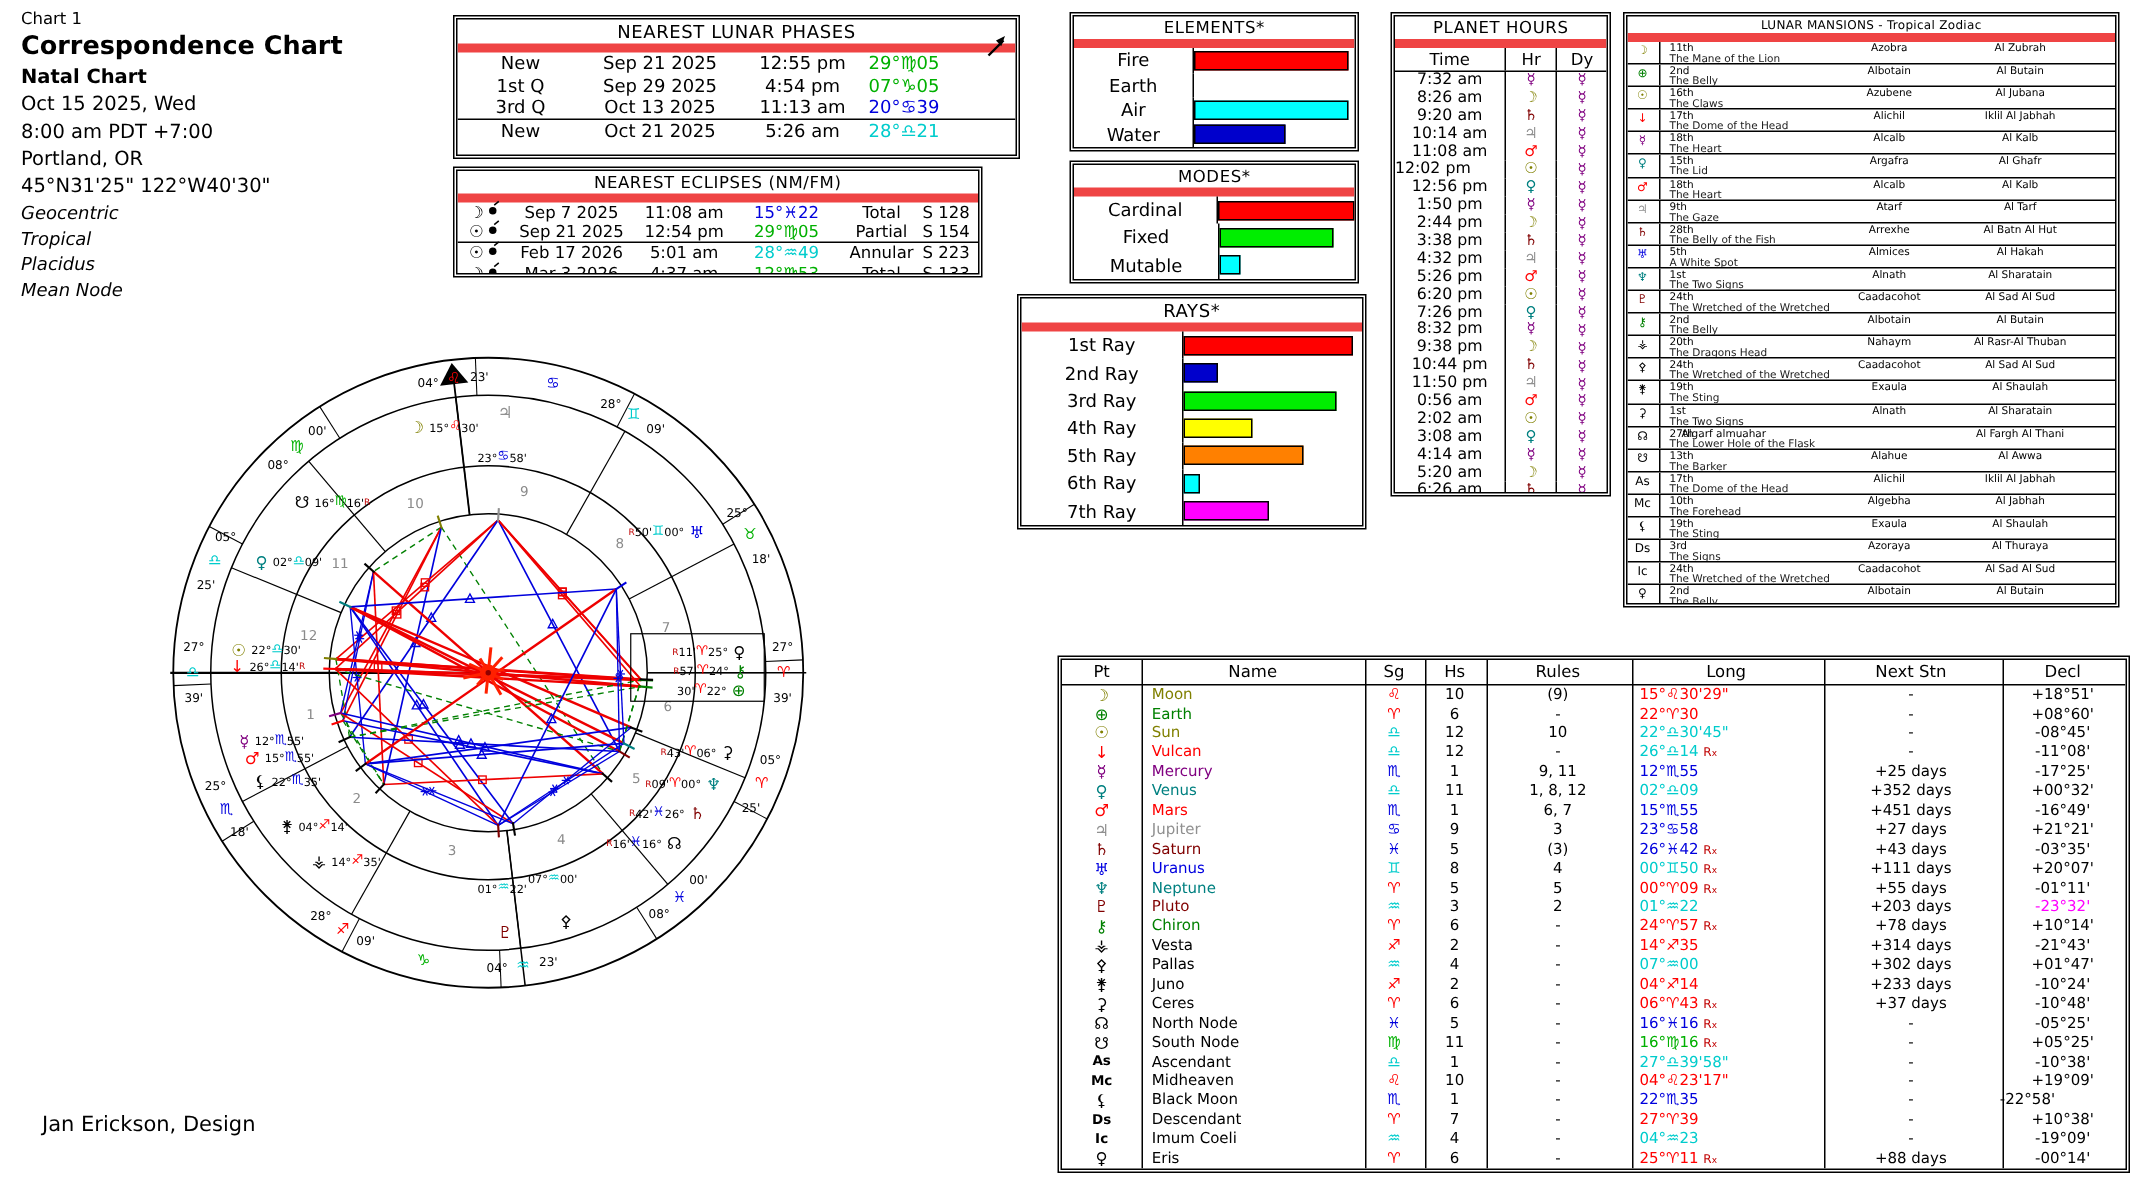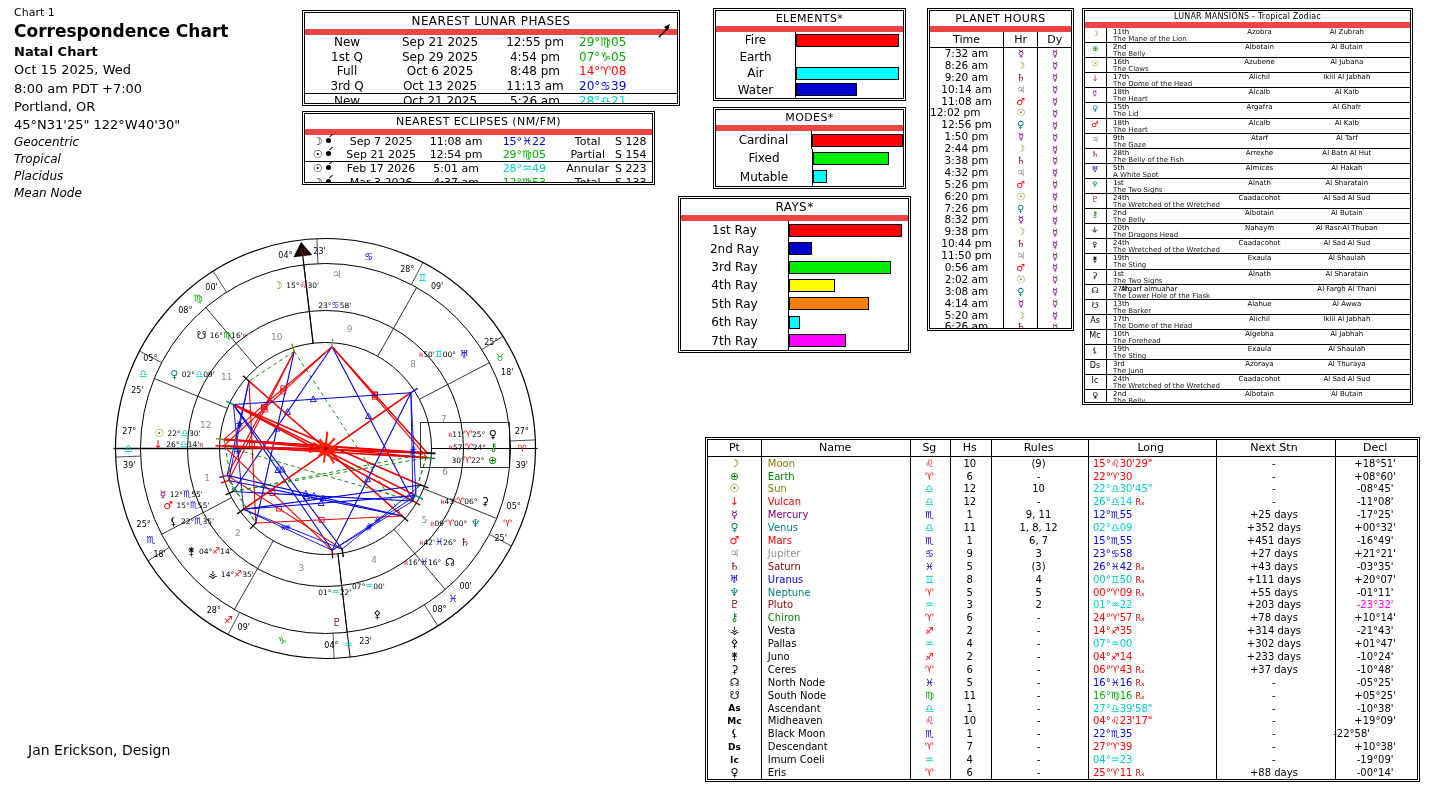--- a/index.html
+++ b/index.html
@@ -57,26 +57,20 @@
           <span style="width:88px;text-align:center">12:55 pm</span>
           <span style="white-space:nowrap;color:#00b000"><span>29°</span><span>♍</span><span>05</span></span>
         </div>
         <div style="display:flex;align-items:center;height:14.5px;font-size:12px;white-space:nowrap">
           <span style="width:84px;text-align:center">1st Q</span>
           <span style="width:102px;text-align:center">Sep 29 2025</span>
           <span style="width:88px;text-align:center">4:54 pm</span>
           <span style="white-space:nowrap;color:#00b000"><span>07°</span><span>♑</span><span>05</span></span>
         </div>
         <div style="display:flex;align-items:center;height:14.5px;font-size:12px;white-space:nowrap">
-          <span style="width:84px;text-align:center">Full</span>
-          <span style="width:102px;text-align:center">Oct 6 2025</span>
-          <span style="width:88px;text-align:center">8:48 pm</span>
-          <span style="white-space:nowrap;color:#ff0000"><span>14°</span><span>♈</span><span>08</span></span>
-        </div>
-        <div style="display:flex;align-items:center;height:14.5px;font-size:12px;white-space:nowrap">
           <span style="width:84px;text-align:center">3rd Q</span>
           <span style="width:102px;text-align:center">Oct 13 2025</span>
           <span style="width:88px;text-align:center">11:13 am</span>
           <span style="white-space:nowrap;color:#0000dd"><span>20°</span><span>♋</span><span>39</span></span>
         </div>
         <div style="display:flex;align-items:center;height:14.5px;font-size:12px;white-space:nowrap;border-top:1px solid #000">
           <span style="width:84px;text-align:center">New</span>
           <span style="width:102px;text-align:center">Oct 21 2025</span>
           <span style="width:88px;text-align:center">5:26 am</span>
           <span style="white-space:nowrap;color:#00cccc"><span>28°</span><span>♎</span><span>21</span></span>
@@ -592,21 +586,21 @@
           <div style="font-size:7px;line-height:7px;padding-left:4px;color:#1a1a1a">The Sting</div>
         </div>
         <div style="position:relative;height:15.1px;box-sizing:border-box;padding-left:24px;overflow:hidden;border-bottom:1px solid #000">
           <span style="position:absolute;left:0;top:1px;width:20px;text-align:center;font-size:8px;color:#000000">Ds</span>
           <div style="position:absolute;left:21px;top:0;bottom:0;border-left:1px solid #000"></div>
           <div style="position:relative;height:8px;font-size:7px;line-height:8px">
             <span style="position:absolute;left:4px">3rd</span>
             <span style="position:absolute;left:0;right:0;text-align:center">Azoraya</span>
             <span style="position:absolute;left:58%;width:42%;text-align:center">Al Thuraya</span>
           </div>
-          <div style="font-size:7px;line-height:7px;padding-left:4px;color:#1a1a1a">The Juno</div>
+          <div style="font-size:7px;line-height:7px;padding-left:4px;color:#1a1a1a">The Signs</div>
         </div>
         <div style="position:relative;height:15.1px;box-sizing:border-box;padding-left:24px;overflow:hidden;border-bottom:1px solid #000">
           <span style="position:absolute;left:0;top:1px;width:20px;text-align:center;font-size:8px;color:#000000">Ic</span>
           <div style="position:absolute;left:21px;top:0;bottom:0;border-left:1px solid #000"></div>
           <div style="position:relative;height:8px;font-size:7px;line-height:8px">
             <span style="position:absolute;left:4px">24th</span>
             <span style="position:absolute;left:0;right:0;text-align:center">Caadacohot</span>
             <span style="position:absolute;left:58%;width:42%;text-align:center">Al Sad Al Sud</span>
           </div>
           <div style="font-size:7px;line-height:7px;padding-left:4px;color:#1a1a1a">The Wretched of the Wretched</div>

